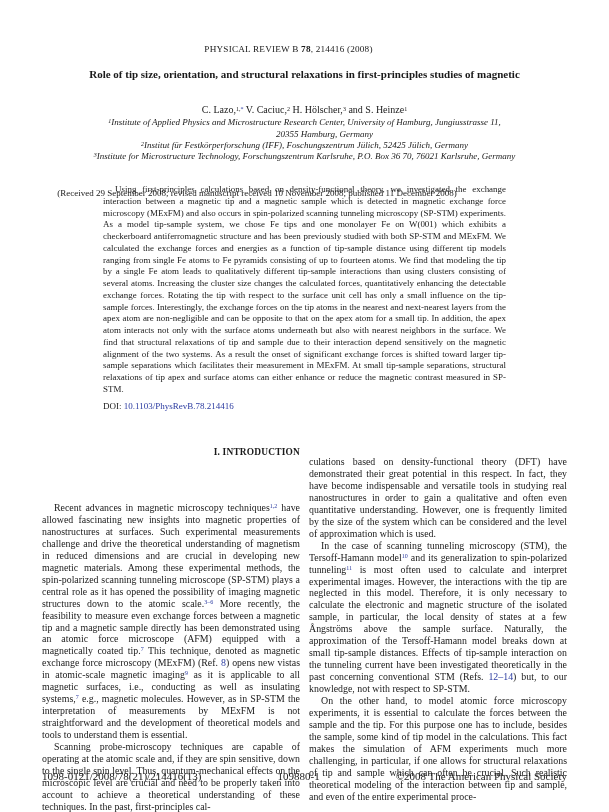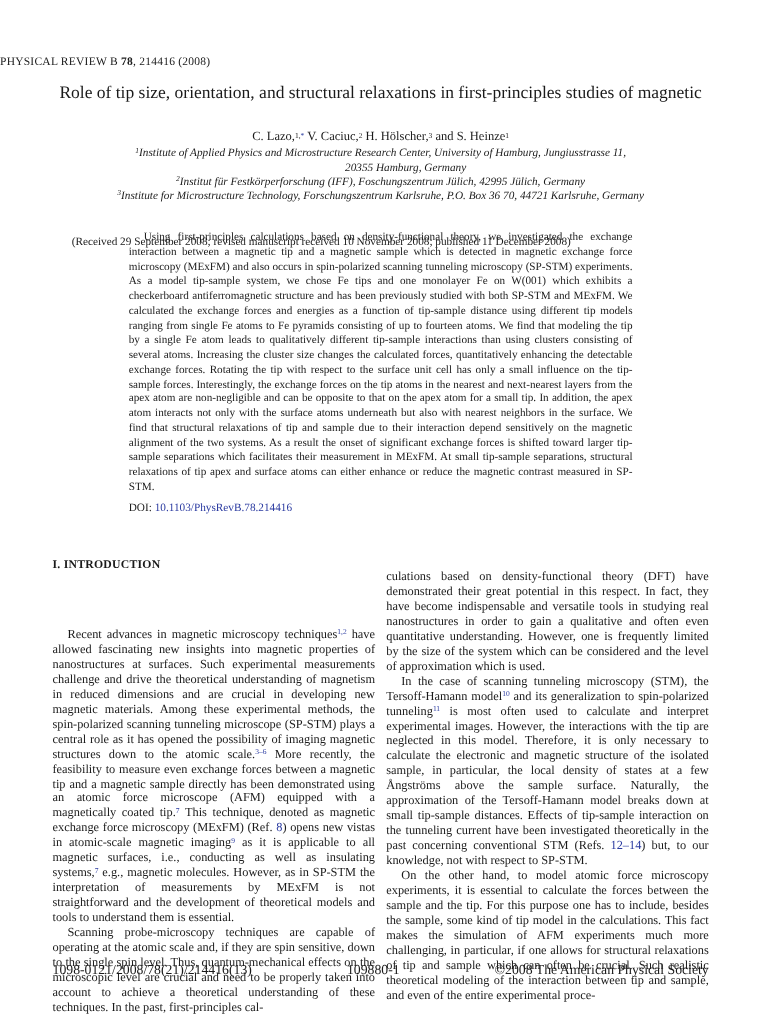--- a/index.html
+++ b/index.html
@@ -1,29 +1,29 @@
 <!DOCTYPE html>
 <html><head>
 <meta charset="utf-8">
 <style>
   html, body { margin:0; padding:0; background:#ffffff; }
   body { width:609px; height:812px; position:relative; overflow:hidden;
          font-family:"Liberation Serif","DejaVu Serif",serif; color:#1a1a1a; }
   .abs { position:absolute; }
-  .running-head { top:44px; left:0; width:577px; font-size:9.2px; letter-spacing:0.2px; }
+  .running-head { top:44px; left:0; width:577px; text-align:center; font-size:9.2px; letter-spacing:0.2px; }
   .running-head b { font-weight:bold; }
-  .title { top:67px; left:30px; width:549px; text-align:center; font-weight:normal; font-size:14px; line-height:15.5px; }
+  .title { top:67px; left:30px; width:549px; text-align:center; font-weight:bold; font-size:11px; line-height:15.5px; }
   .authors { top:104px; left:0; width:609px; text-align:center; font-size:10px; line-height:12px; }
   .affil { left:0; width:609px; text-align:center; font-style:italic; font-size:9px; line-height:11.5px; }
   .received { top:160px; left:0; width:514px; text-align:center; font-size:9px;margin-top:26px; }
   sup { font-size:6px; vertical-align:top; position:relative; top:-1px; }
   .link { color:#2a3aa0; }
   .abstract { top:184px; left:103px; width:403px; font-size:8.95px; line-height:11.75px; text-align:justify; text-indent:12px; }
   .doi-row { top:401px; left:103px; width:403px; font-size:9px; display:flex; justify-content:space-between;flex-direction:column; }
-  .section-head { top:447px; left:42px; width:258px; text-align:left; font-weight:bold; font-size:9.4px; letter-spacing:0.2px; }
+  .section-head { top:447px; left:42px; width:258px; text-align:right; font-weight:bold; font-size:9.4px; letter-spacing:0.2px; }
   .col { font-size:9.9px; line-height:11.95px; text-align:justify;margin-top:36px; }
   .col p { margin:0; text-indent:12px; }
   .col p.cont { text-indent:0; }
   .col-left { top:466px; left:42px; width:258px; }
   .col-right { top:420px; left:309px; width:258px; }
   .footer { top:770px; left:42px; width:525px; font-size:11px; display:flex; justify-content:space-between; }
 </style>
 </head>
 <body>
 
@@ -40,24 +40,24 @@
   <span>C. Lazo,</span><sup>1,</sup><sup class="link">*</sup><span> V. Caciuc,</span><sup>2</sup><span> H. Hölscher,</span><sup>3</sup><span> and S. Heinze</span><sup>1</sup>
 </div>
 
 <div class="abs affil" style="top:117px;">
   <sup>1</sup><span>Institute of Applied Physics and Microstructure Research Center, University of Hamburg, Jungiusstrasse 11,</span>
 </div>
 <div class="abs affil" style="top:128.5px;padding-left:20px;">
   <span>20355 Hamburg, Germany</span>
 </div>
 <div class="abs affil" style="top:140px;">
-  <sup>2</sup><span>Institut für Festkörperforschung (IFF), Foschungszentrum Jülich, 42995 Jülich, Germany</span>
+  <sup>2</sup><span>Institut für Festkörperforschung (IFF), Foschungszentrum Jülich, 52425 Jülich, Germany</span>
 </div>
 <div class="abs affil" style="top:151px;">
-  <sup>3</sup><span>Institute for Microstructure Technology, Forschungszentrum Karlsruhe, P.O. Box 36 70, 44721 Karlsruhe, Germany</span>
+  <sup>3</sup><span>Institute for Microstructure Technology, Forschungszentrum Karlsruhe, P.O. Box 36 70, 76021 Karlsruhe, Germany</span>
 </div>
 
 <div class="abs received" style="top:162px;">(Received 29 September 2008; revised manuscript received 10 November 2008; published 11 December 2008)</div>
 
 <div class="abs abstract">Using first-principles calculations based on density-functional theory, we investigated the exchange interaction between a magnetic tip and a magnetic sample which is detected in magnetic exchange force microscopy (MExFM) and also occurs in spin-polarized scanning tunneling microscopy (SP-STM) experiments. As a model tip-sample system, we chose Fe tips and one monolayer Fe on W(001) which exhibits a checkerboard antiferromagnetic structure and has been previously studied with both SP-STM and MExFM. We calculated the exchange forces and energies as a function of tip-sample distance using different tip models ranging from single Fe atoms to Fe pyramids consisting of up to fourteen atoms. We find that modeling the tip by a single Fe atom leads to qualitatively different tip-sample interactions than using clusters consisting of several atoms. Increasing the cluster size changes the calculated forces, quantitatively enhancing the detectable exchange forces. Rotating the tip with respect to the surface unit cell has only a small influence on the tip-sample forces. Interestingly, the exchange forces on the tip atoms in the nearest and next-nearest layers from the apex atom are non-negligible and can be opposite to that on the apex atom for a small tip. In addition, the apex atom interacts not only with the surface atoms underneath but also with nearest neighbors in the surface. We find that structural relaxations of tip and sample due to their interaction depend sensitively on the magnetic alignment of the two systems. As a result the onset of significant exchange forces is shifted toward larger tip-sample separations which facilitates their measurement in MExFM. At small tip-sample separations, structural relaxations of tip apex and surface atoms can either enhance or reduce the magnetic contrast measured in SP-STM.</div>
 
 <div class="abs doi-row">
   <span><span>DOI: </span><span class="link">10.1103/PhysRevB.78.214416</span></span>
 </div>
 

